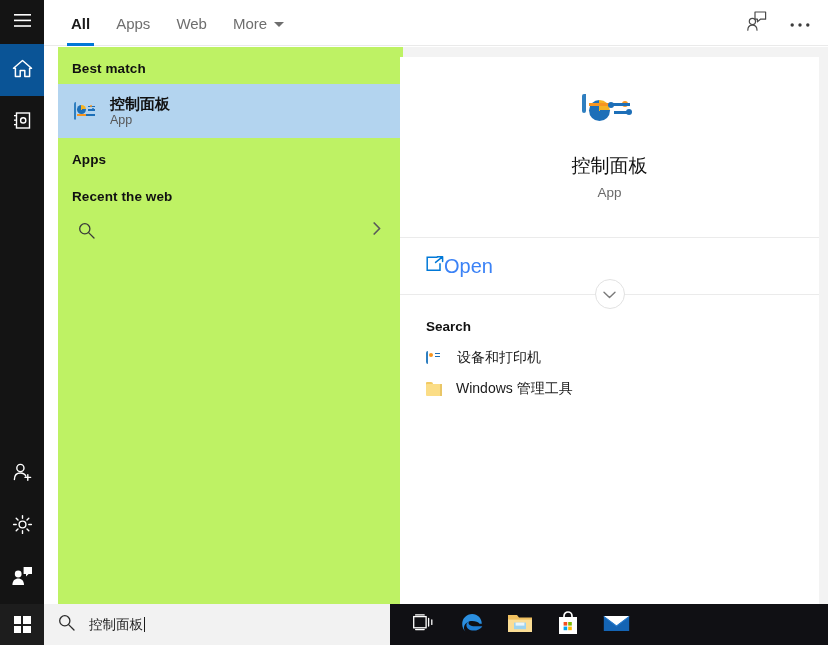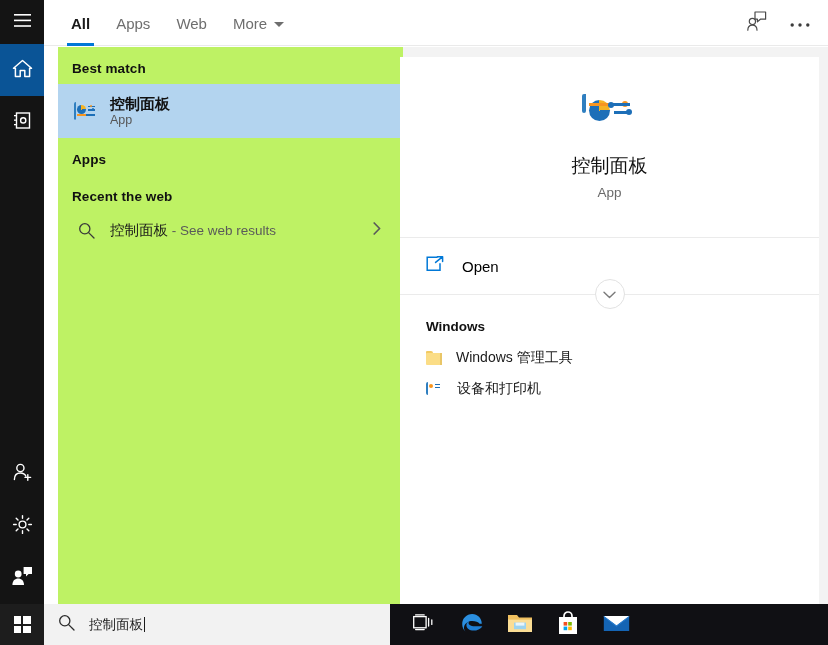--- a/index.html
+++ b/index.html
@@ -99,21 +99,21 @@
   }
   #preview-head {
     height:181px; border-bottom:1px solid #ebebeb; display:flex; flex-direction:column;
     align-items:center; justify-content:center;
   }
   #preview-title { font-size:19px; color:#111; margin-top:17px; }
   #preview-sub { font-size:13.5px; color:#6a6a6a; margin-top:6px; }
   #open-row {
     height:56px; display:flex; align-items:center; padding-left:26px;
   }
-  #open-label { font-size:15px; color:#000000; margin-left:18px; }
+  #open-label { font-size:20px; color:#3b82f6; }
   #divider-wrap { position:relative; height:1px; background:#ebebeb; }
   #expander {
     position:absolute; left:50%; top:-15px; transform:translateX(-50%);
     width:30px; height:30px; border-radius:50%; background:#fff; border:1px solid #e2e2e2;
     display:flex; align-items:center; justify-content:center;
   }
   #recent-hdr { font-size:13.5px; font-weight:bold; color:#111; padding:24px 0 8px 26px; }
   .recent-row { display:flex; align-items:center; height:31px; padding-left:26px; }
   .recent-label { font-size:14px; color:#1a1a1a; margin-left:14px; }
 
@@ -312,23 +312,20 @@
 
     <div class="section-hdr">Recent the web</div>
 
     <div class="row">
       <div class="row-ico">
         <svg width="17" height="17" viewBox="0 0 17 17">
           <circle cx="6.8" cy="6.8" r="5.1" fill="none" stroke="#3a3a3a" stroke-width="1.3"></circle>
           <path d="M10.6 10.6 L16 16" stroke="#3a3a3a" stroke-width="1.3" stroke-linecap="round"></path>
         </svg>
       </div>
-      <div class="row-text">
-        <span class="web-q">控制面板</span><span class="web-rest"> - See web results</span>
-      </div>
       <div class="chev-right">
         <svg width="8" height="13" viewBox="0 0 8 13">
           <path d="M1.2 1 L6.6 6.5 L1.2 12" fill="none" stroke="#5a5a5a" stroke-width="1.7" stroke-linecap="round" stroke-linejoin="round"></path>
         </svg>
       </div>
     </div>
   </div>
 
   <div id="preview">
 
@@ -364,45 +361,45 @@
     <div id="divider-wrap">
       <div id="expander">
         <span>
           <svg width="13" height="8" viewBox="0 0 13 8">
             <path d="M1 1.2 L6.5 6.6 L12 1.2" fill="none" stroke="#7a7a7a" stroke-width="1.4" stroke-linecap="round" stroke-linejoin="round"></path>
           </svg>
         </span>
       </div>
     </div>
 
-    <div id="recent-hdr">Windows</div>
-
-    <div class="recent-row">
-      <span class="folder" style="width:16px;height:14px;display:inline-block;">
-        <span class="folder-tab"></span>
-        <span class="folder-body"></span>
-        <span class="folder-shine"></span>
-      </span>
-      <span class="recent-label">Windows 管理工具</span>
-    </div>
+    <div id="recent-hdr">Search</div>
 
     <div class="recent-row">
       <span>
         <span class="cp-icon" style="width:17px;height:13px;">
           <span class="cp-frame">
             <span class="cp-dot" style="left:2px;top:2px;width:4px;height:4px;background:#f79521;"></span>
             <span class="cp-line" style="left:8px;top:2.2px;width:5px;height:1.3px;"></span>
             <span class="cp-line" style="left:8px;top:5px;width:5px;height:1.3px;"></span>
             
             
           </span>
         </span>
       </span>
       <span class="recent-label">设备和打印机</span>
     </div>
+
+    <div class="recent-row">
+      <span class="folder" style="width:16px;height:14px;display:inline-block;">
+        <span class="folder-tab"></span>
+        <span class="folder-body"></span>
+        <span class="folder-shine"></span>
+      </span>
+      <span class="recent-label">Windows 管理工具</span>
+    </div>
   </div>
 </div>
 
 <div id="searchbox">
   <span>
     <svg width="17" height="17" viewBox="0 0 17 17">
       <circle cx="6.8" cy="6.8" r="5.1" fill="none" stroke="#2b2b2b" stroke-width="1.3"></circle>
       <path d="M10.6 10.6 L16 16" stroke="#2b2b2b" stroke-width="1.3" stroke-linecap="round"></path>
     </svg>
   </span>

